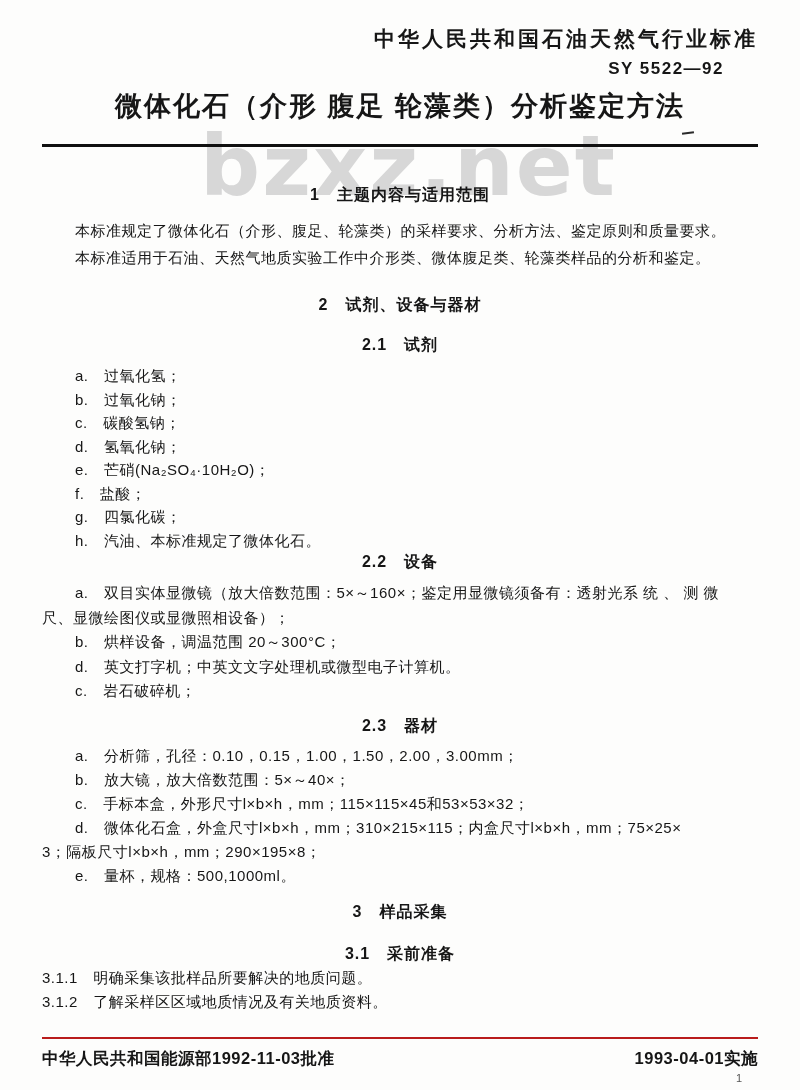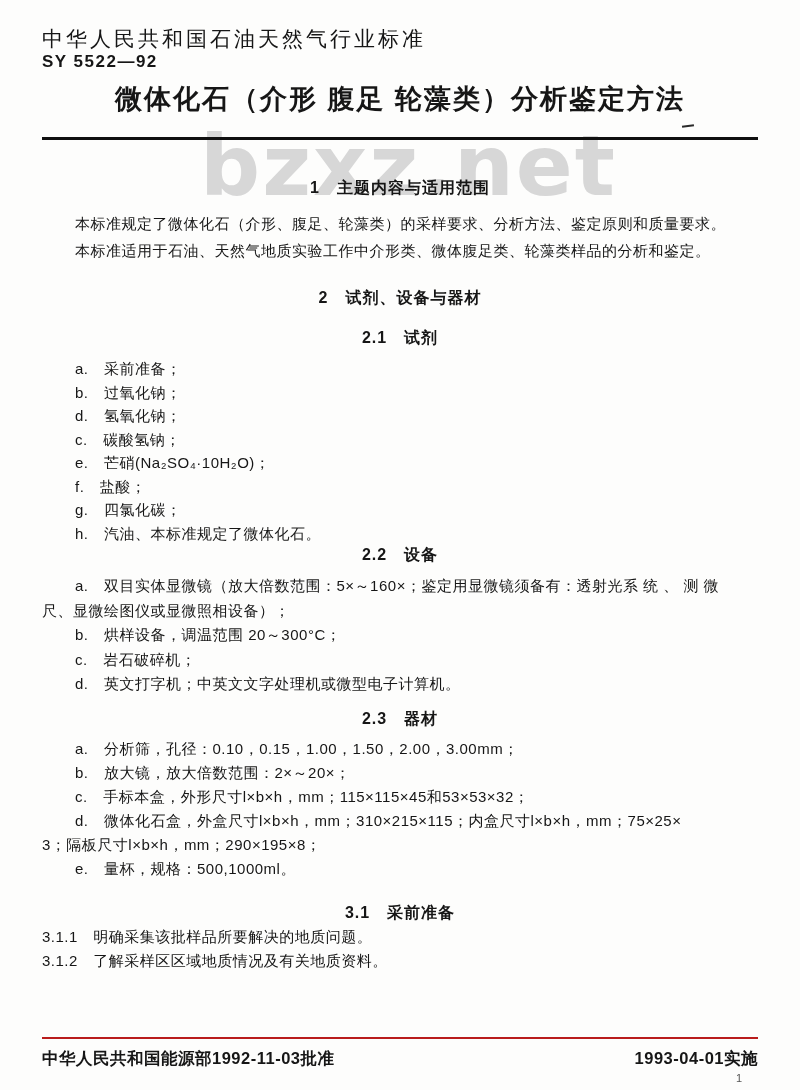--- a/index.html
+++ b/index.html
@@ -9,22 +9,22 @@
     font-family:"Liberation Sans","DejaVu Sans",sans-serif;
     color:#161616;
   }
   .watermark {
     position:absolute; left:200px; top:124px; z-index:0;
     font-size:84px; font-weight:bold; letter-spacing:2px; line-height:1;
     color:#d7d7d7; font-family:"DejaVu Sans","Liberation Sans",sans-serif;
     user-select:none;
   }
   .content { position:relative; z-index:1; padding:26px 42px 0 42px; }
-  .org-line { text-align:left; font-weight:normal; font-size:21px; letter-spacing:3px; line-height:26px; }
-  .code-line { text-align:left; padding-right:34px; margin-top:0; }
+  .org-line { text-align:right; font-weight:bold; font-size:21px; letter-spacing:3px; line-height:26px; }
+  .code-line { text-align:right; padding-right:34px; margin-top:7px; }
   .code { font-weight:bold; font-size:17px; letter-spacing:1.5px; line-height:20px; }
   .doc-title { margin:10px 0 0 0; text-align:center; font-weight:bold; font-size:27px; letter-spacing:2px; line-height:34px; }
   .rule { position:relative; height:3px; background:#101010; margin-top:21px; }
   .rule-tick { position:absolute; right:64px; top:-12px; width:12px; height:2px; background:#2a2a2a; transform:rotate(-8deg); }
   .heading { font-weight:bold; font-size:16px; letter-spacing:1px; line-height:20px; white-space:pre;text-align:center; }
   .lines { margin-top:9px; }
   .line { font-size:15px; letter-spacing:0.5px; line-height:24.5px; white-space:pre; }
   .line.para { margin-left:33px; }
   .line.flush { margin-left:0; }
 
@@ -79,54 +79,57 @@
         </div>
     </div>
 
     <div class="sec sec-s2">
       <div class="heading">2　试剂、设备与器材</div>
     </div>
 
     <div class="sec sec-s21">
       <div class="heading">2.1　试剂</div>
       <div class="lines">
-          <div class="line para">a.　采前准备；</div>
+          <div class="line para">a.　过氧化氢；</div>
           <div class="line para">b.　过氧化钠；</div>
+          <div class="line para">c.　碳酸氢钠；</div>
           <div class="line para">d.　氢氧化钠；</div>
-          <div class="line para">c.　碳酸氢钠；</div>
           <div class="line para">e.　芒硝(Na₂SO₄·10H₂O)；</div>
           <div class="line para">f.　盐酸；</div>
           <div class="line para">g.　四氯化碳；</div>
           <div class="line para">h.　汽油、本标准规定了微体化石。</div>
         </div>
     </div>
 
     <div class="sec sec-s22">
       <div class="heading">2.2　设备</div>
       <div class="lines">
           <div class="line para">a.　双目实体显微镜（放大倍数范围：5×～160×；鉴定用显微镜须备有：透射光系 统 、 测 微</div>
           <div class="line flush">尺、显微绘图仪或显微照相设备）；</div>
           <div class="line para">b.　烘样设备，调温范围 20～300°C；</div>
+          <div class="line para">d.　英文打字机；中英文文字处理机或微型电子计算机。</div>
           <div class="line para">c.　岩石破碎机；</div>
-          <div class="line para">d.　英文打字机；中英文文字处理机或微型电子计算机。</div>
         </div>
     </div>
 
     <div class="sec sec-s23">
       <div class="heading">2.3　器材</div>
       <div class="lines">
           <div class="line para">a.　分析筛，孔径：0.10，0.15，1.00，1.50，2.00，3.00mm；</div>
-          <div class="line para">b.　放大镜，放大倍数范围：2×～20×；</div>
+          <div class="line para">b.　放大镜，放大倍数范围：5×～40×；</div>
           <div class="line para">c.　手标本盒，外形尺寸l×b×h，mm；115×115×45和53×53×32；</div>
           <div class="line para">d.　微体化石盒，外盒尺寸l×b×h，mm；310×215×115；内盒尺寸l×b×h，mm；75×25×</div>
           <div class="line flush">3；隔板尺寸l×b×h，mm；290×195×8；</div>
           <div class="line para">e.　量杯，规格：500,1000ml。</div>
         </div>
     </div>
 
+    <div class="sec sec-s3">
+      <div class="heading">3　样品采集</div>
+    </div>
 
     <div class="sec sec-s31">
       <div class="heading">3.1　采前准备</div>
       <div class="lines">
           <div class="line flush">3.1.1　明确采集该批样品所要解决的地质问题。</div>
           <div class="line flush">3.1.2　了解采样区区域地质情况及有关地质资料。</div>
         </div>
     </div>
 
   </div>

